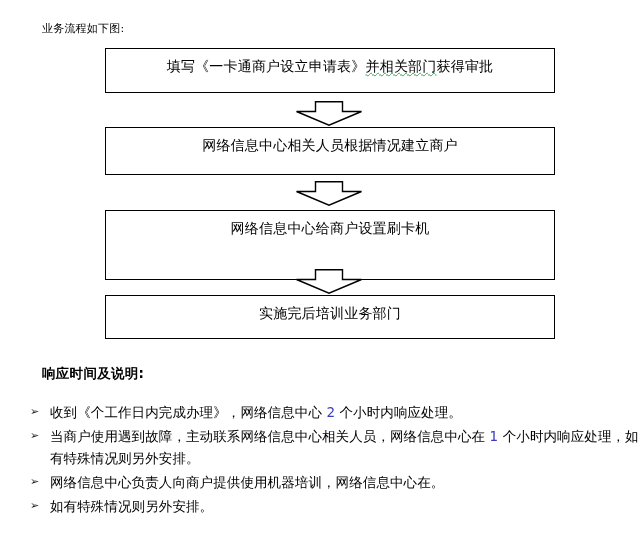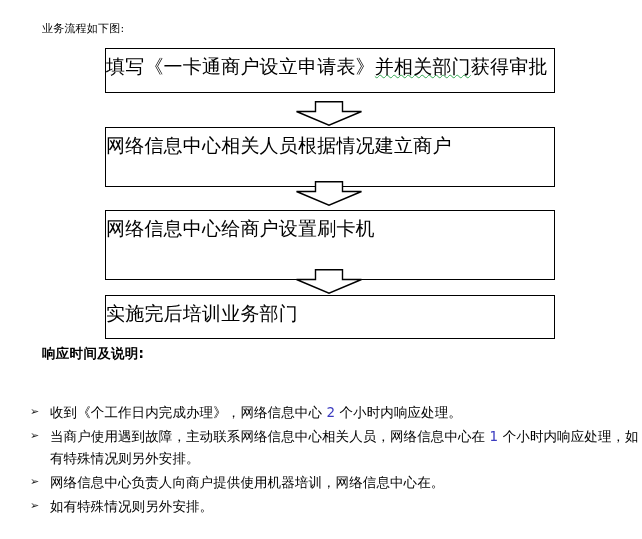--- a/index.html
+++ b/index.html
@@ -45,57 +45,57 @@
   .flow-box {
     position: absolute;
     left: 0;
     width: 450px;
     box-sizing: border-box;
     border: 1px solid #000000;
     background: #ffffff;
   }
   .flow-box .box-text {
     display: block;
-    text-align: left;
-    font-size: 19px;
+    text-align: center;
+    font-size: 14px;
     line-height: 17px;
     padding-top: 9px;
     letter-spacing: 0.2px;
     white-space: nowrap;
   }
   .grammar-underline {
     text-decoration: underline;
     text-decoration-color: #34a853;
     text-decoration-style: wavy;
     text-decoration-thickness: 1px;
     text-underline-offset: 1px;
   }
 
   .box-1 { top: 0px;   height: 45px; }
-  .box-2 { top: 79px;  height: 60px; }
+  .box-2 { top: 79px;  height: 48px; }
   .box-3 { top: 162px; height: 70px; }
   .box-4 { top: 247px; height: 44px; }
 
   
   .flow-arrow {
     position: absolute;
     left: 190px;
     width: 68px;
     height: 25px;
   }
   .arrow-1 { top: 53px; }
   .arrow-2 { top: 133px; }
   .arrow-3 { top: 221px; }
   .flow-arrow svg { display: block; }
 
   
   .section-heading {
     position: absolute;
     left: 42px;
-    top: 344px;
+    top: 364px;
     font-size: 13.5px;
     font-weight: bold;
     line-height: 18px;
     letter-spacing: 0.3px;
     white-space: nowrap;
   }
 
   
   .bullet-list {
     position: absolute;

